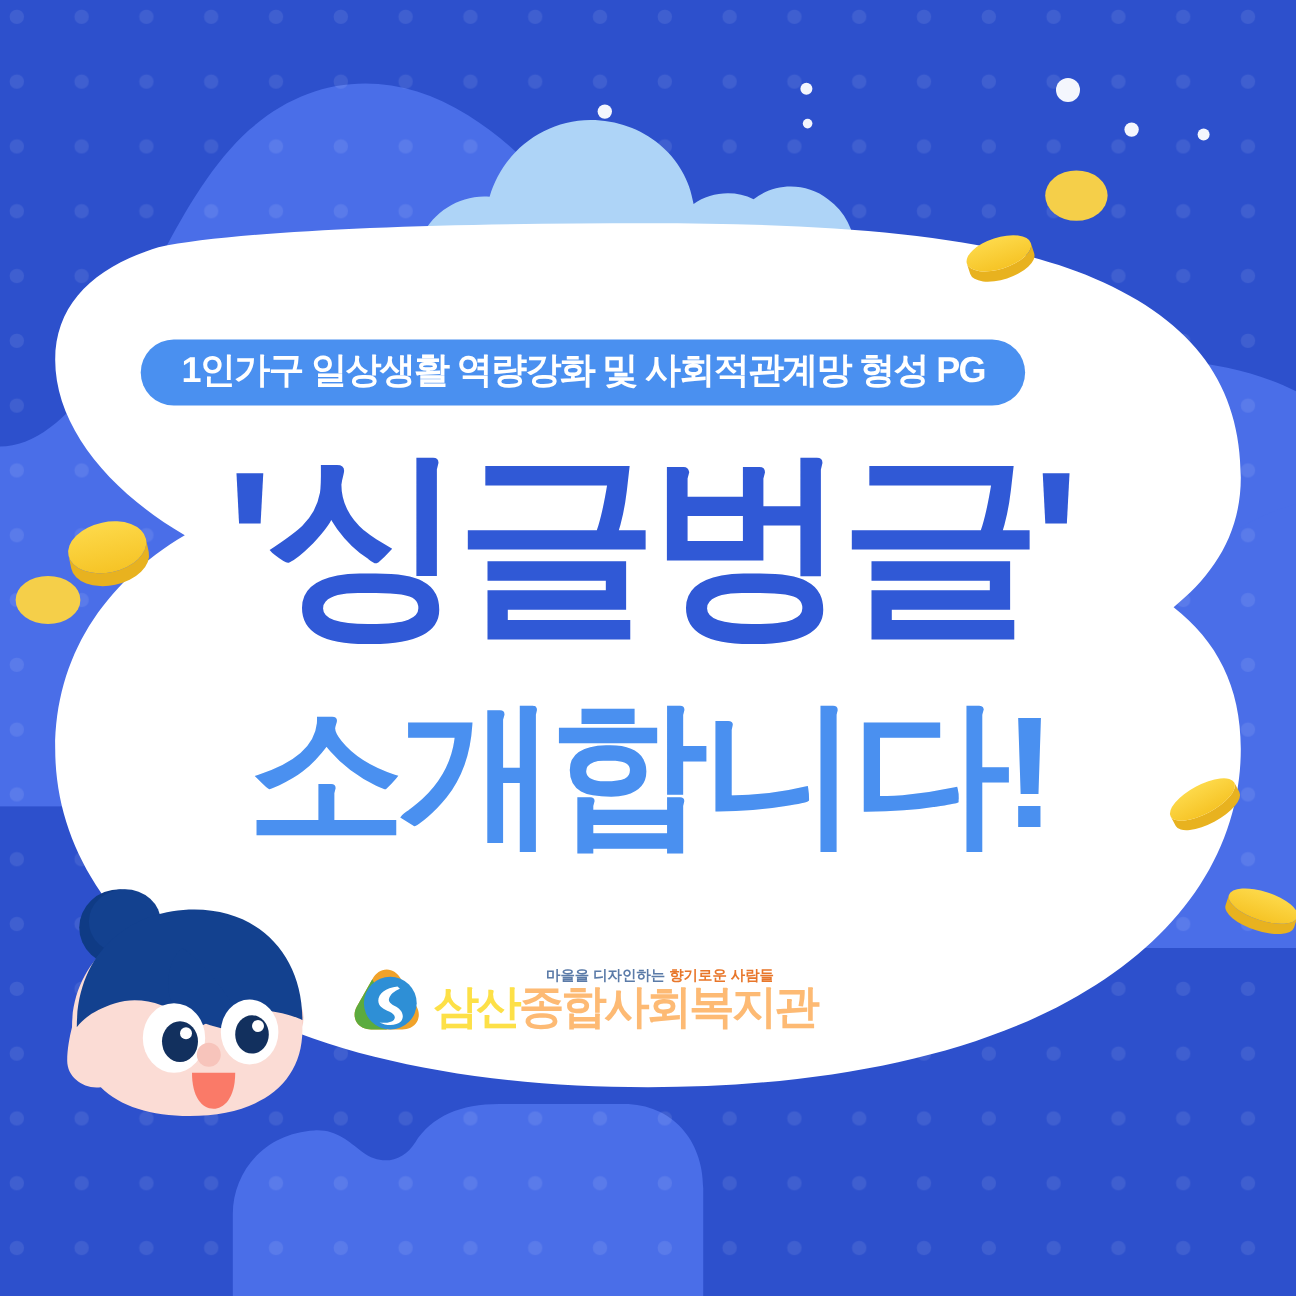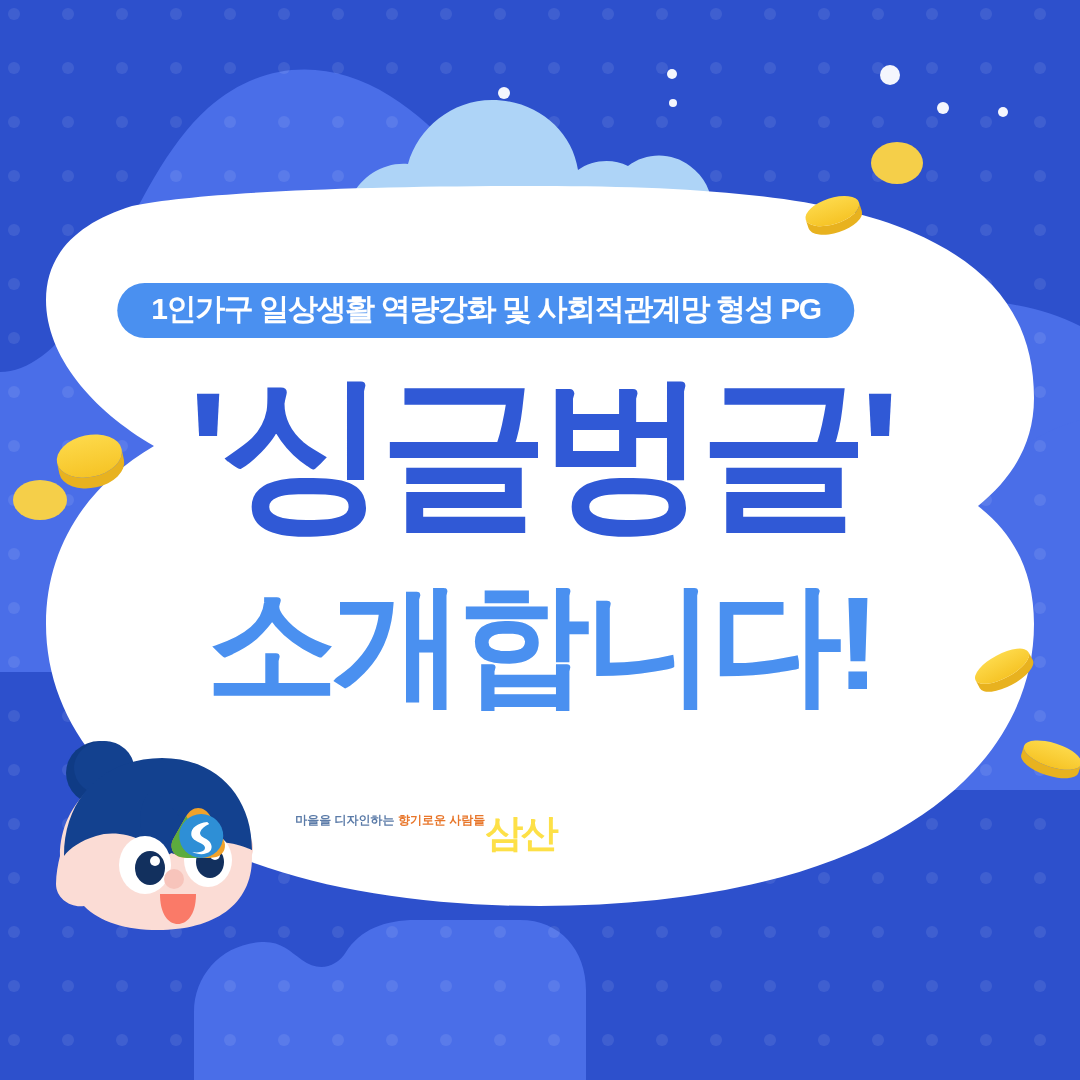--- a/index.html
+++ b/index.html
@@ -65,39 +65,39 @@
   
   #logo {
     position:absolute;
     left:50%; transform:translateX(-50%);
     top:805px;
     display:flex;
     align-items:center;
     gap:8px;
     pointer-events:auto;
   }
-  #logo-text-wrap { display:flex; flex-direction:row; line-height:1;text-align:center; }
+  #logo-text-wrap { display:flex; flex-direction:column; line-height:1;text-align:center; }
   #logo-tagline {
     font-size:12px;
     font-weight:bold;
     letter-spacing:0px;
     margin-left:58px;
     margin-bottom:2px;
     white-space:nowrap;
   }
   #logo-tagline .a { color:#5b7ba8; }
   #logo-tagline .b { color:#e8762a; }
   #logo-name {
     font-size:38px;
     font-weight:bold;
     letter-spacing:-2.5px;
     white-space:nowrap;
   }
   #logo-name .g { color:#fde047; }
-  #logo-name .n { color:#ffffff; }
+  #logo-name .n { color:#fdba74; }
 </style>
 </head>
 <body>
 
 <div id="poster">
 
   <svg class="layer" width="1080" height="1080" viewBox="0 0 1080 1080">
     <defs>
       <pattern id="dots" width="54" height="54" patternUnits="userSpaceOnUse">
         <circle cx="14" cy="14" r="6" fill="#ffffff" opacity="0.085"></circle>

